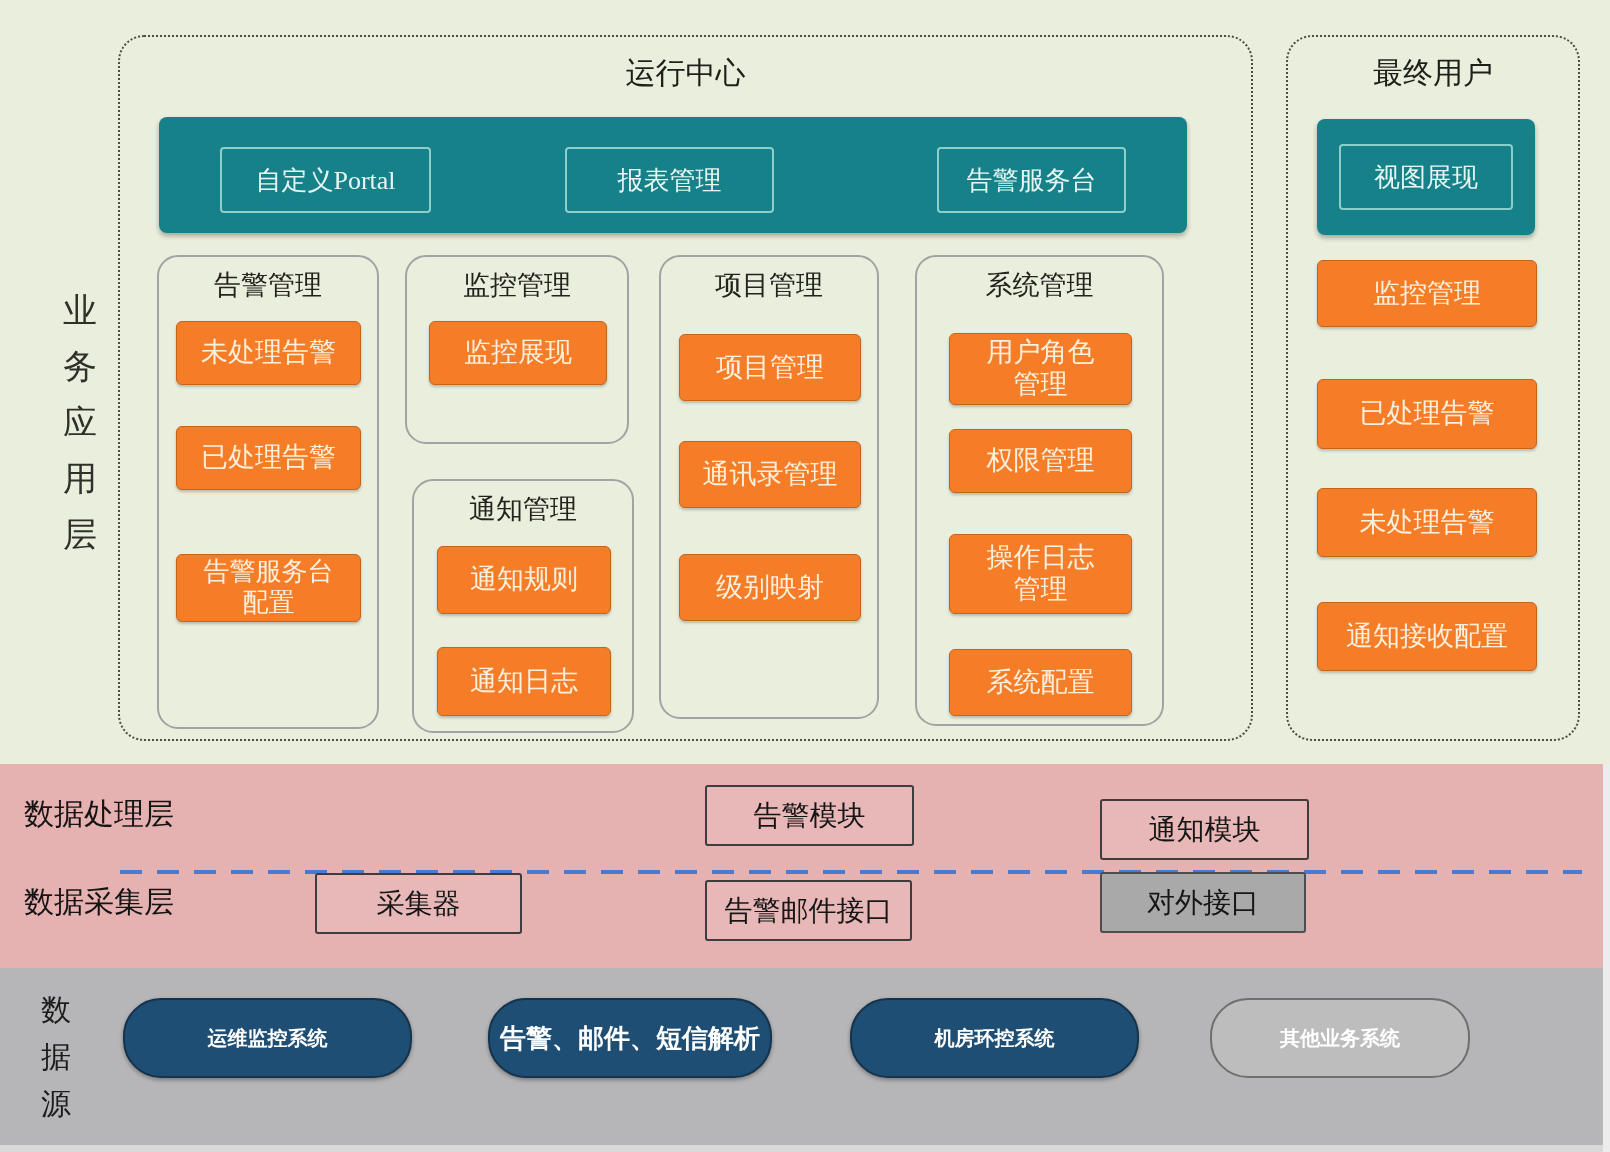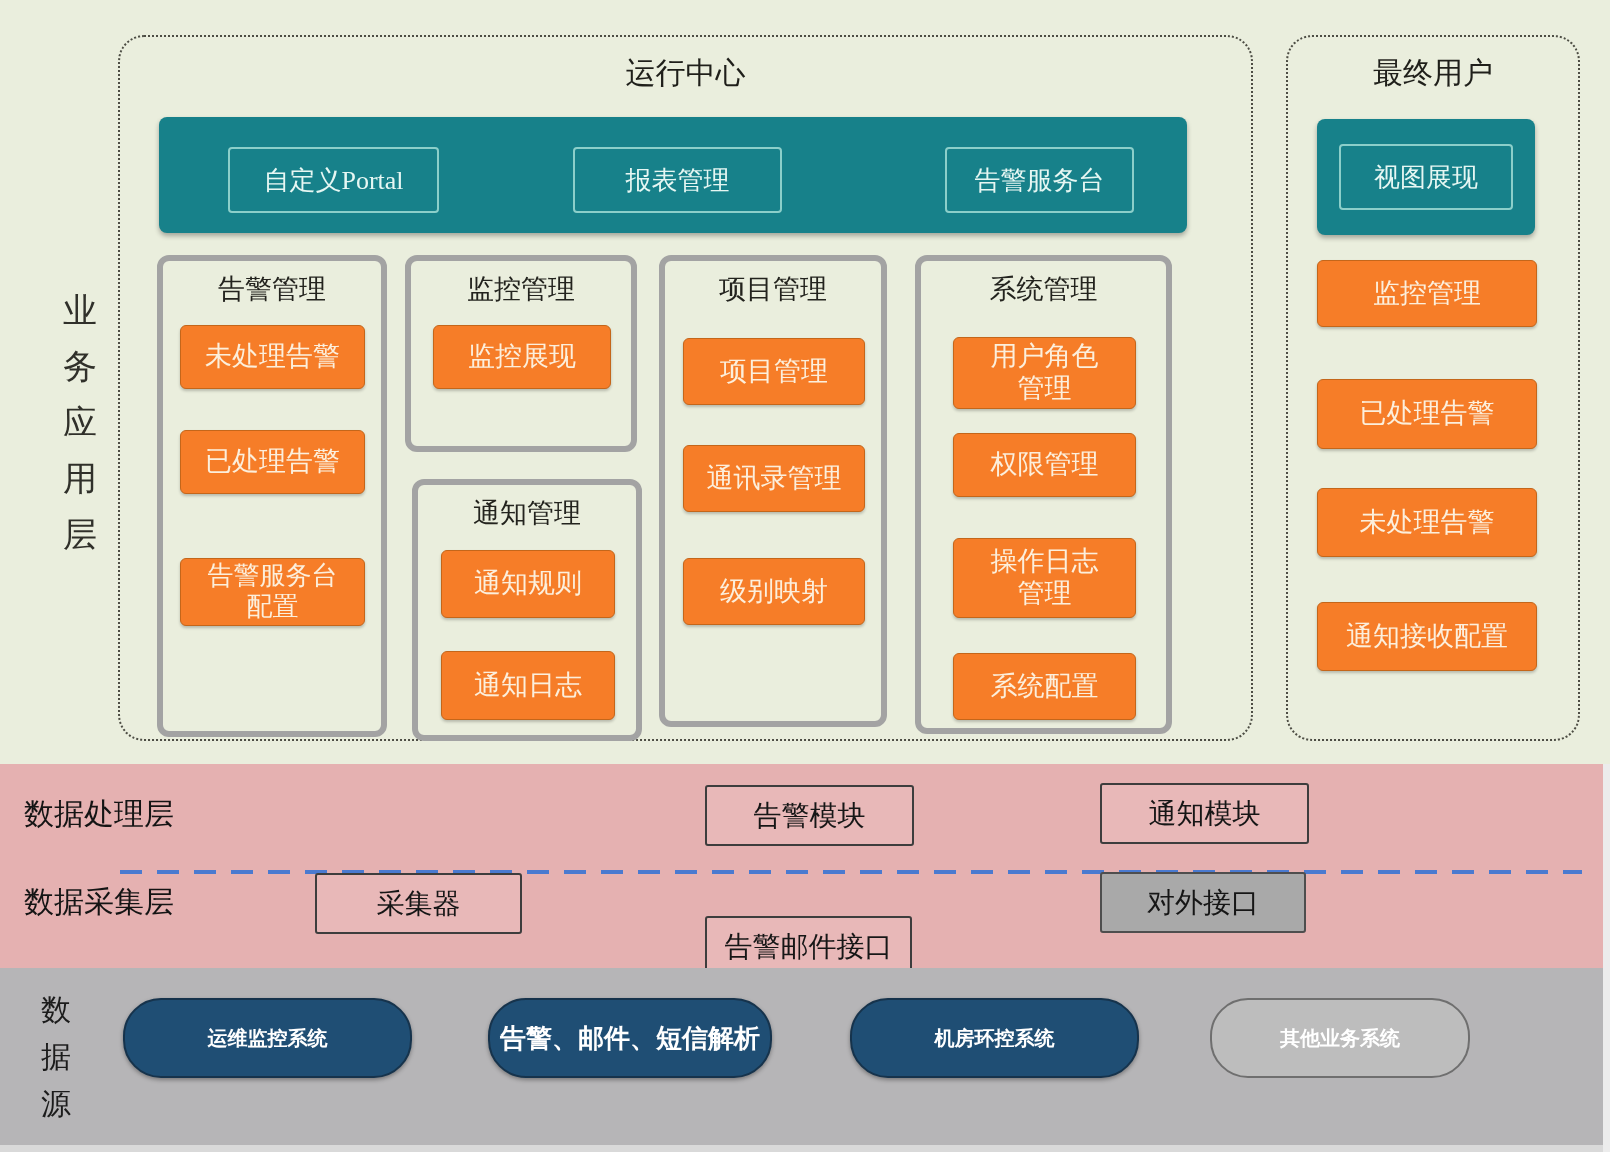--- a/index.html
+++ b/index.html
@@ -13,24 +13,24 @@
   .v-label.src{left:34px;top:986px;width:44px;font-size:30px;line-height:47px;color:#1c1c1c;}
 
   
   .dashed-box{position:absolute;border:2px dotted #4d4d44;border-radius:26px;}
   .panel-title{position:absolute;top:16px;left:0;right:0;text-align:center;font-size:30px;color:#1f1f1a;}
 
   
   .teal-bar{position:absolute;left:39px;top:80px;width:1028px;height:116px;background:#17818a;
             border-radius:8px;box-shadow:0 3px 5px rgba(0,0,0,.3);}
   .teal-btn{position:absolute;top:30px;height:62px;border:2px solid #8ccfca;border-radius:4px;
-            color:#e6f7f3;font-size:26px;display:flex;align-items:center;justify-content:center;margin-left:8px;}
+            color:#e6f7f3;font-size:26px;display:flex;align-items:center;justify-content:center;}
 
   
-  .group{position:absolute;border:6px solid #a3a3a3;border-radius:12px;}
+  .group{position:absolute;border:2px solid #a3a3a3;border-radius:21px;}
   .group-title{position:absolute;top:10px;left:0;right:0;text-align:center;font-size:27px;color:#23231e;}
 
   
   .obox{position:absolute;background:#f67d28;border:1px solid #c4661a;border-radius:6px;
         color:#fcefdc;display:flex;flex-direction:column;align-items:center;justify-content:center;
         font-size:27px;line-height:1.18;text-align:center;box-shadow:0 2px 3px rgba(0,0,0,.22);}
   .obox span{display:block;}
 
   
   .teal-box{position:absolute;left:29px;top:82px;width:218px;height:116px;background:#17818a;
@@ -162,27 +162,27 @@
     </div>
     <div class="obox" style="left:29px;top:223px;width:218px;height:65px;">监控管理</div>
     <div class="obox" style="left:29px;top:342px;width:218px;height:68px;">已处理告警</div>
     <div class="obox" style="left:29px;top:451px;width:218px;height:67px;">未处理告警</div>
     <div class="obox" style="left:29px;top:565px;width:218px;height:67px;">通知接收配置</div>
   </div>
 
   <div class="pink-band">
     <div class="layer-label" style="top:30px;">数据处理层</div>
     <div class="pbox" style="left:705px;top:21px;width:205px;">告警模块</div>
-    <div class="pbox" style="left:1100px;top:19px;width:205px;">通知模块</div>
+    <div class="pbox" style="left:1100px;top:35px;width:205px;">通知模块</div>
 
     <div class="blue-dash"></div>
 
     <div class="layer-label" style="top:118px;">数据采集层</div>
     <div class="pbox" style="left:315px;top:109px;width:203px;">采集器</div>
-    <div class="pbox" style="left:705px;top:116px;width:203px;margin-top:36px;">告警邮件接口</div>
+    <div class="pbox" style="left:705px;top:116px;width:203px;">告警邮件接口</div>
     <div class="pbox gray" style="left:1100px;top:108px;width:202px;">对外接口</div>
   </div>
 
   <div class="gray-band">
     <div class="v-label src" style="left:34px;top:18px;">
       <span>数</span>
       <span>据</span>
       <span>源</span>
     </div>
     <div class="pill navy" style="left:123px;width:285px;">运维监控系统</div>

